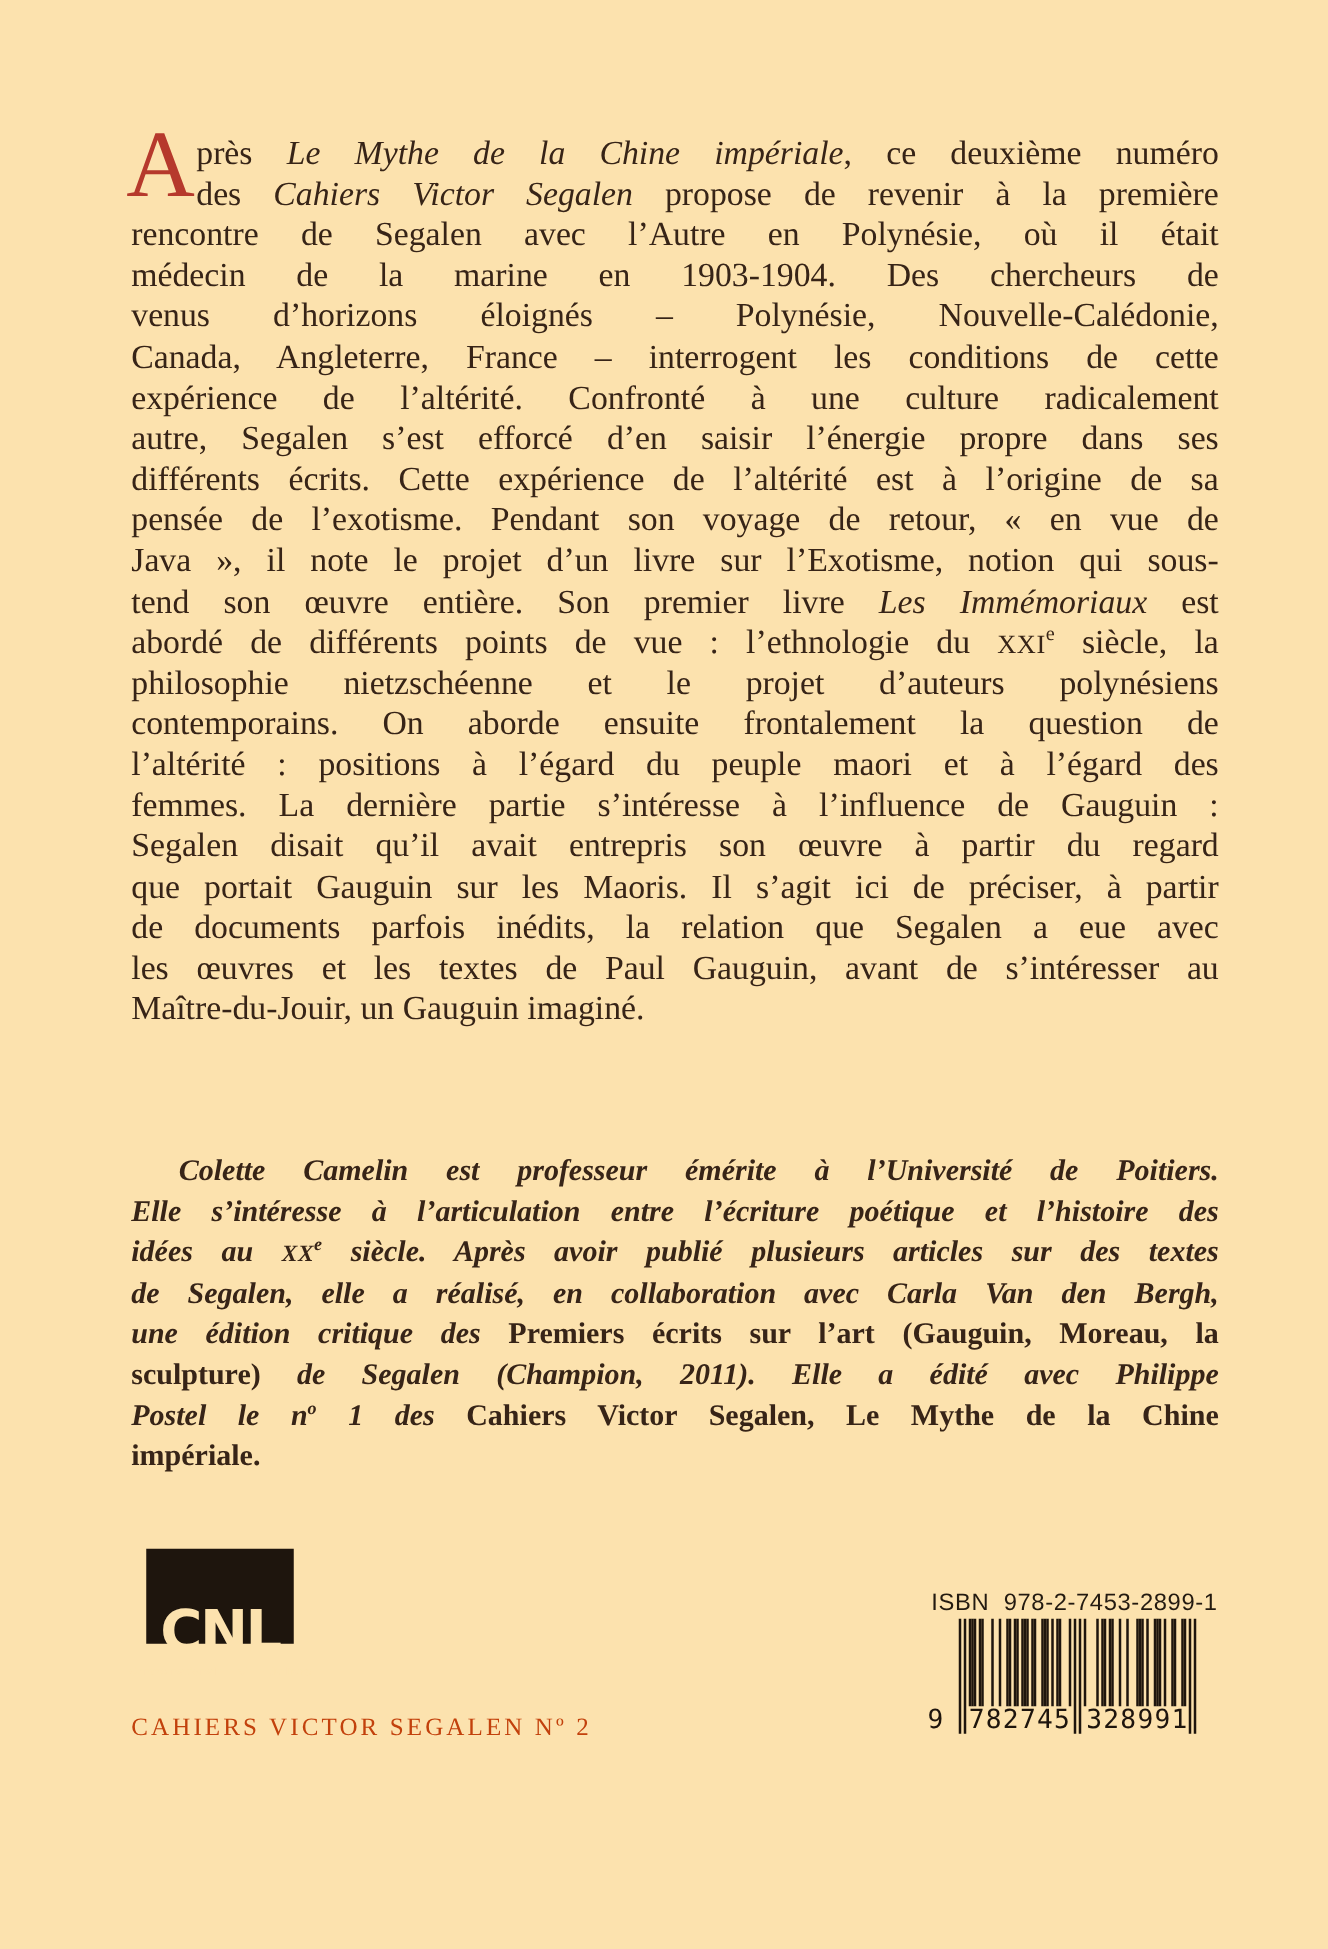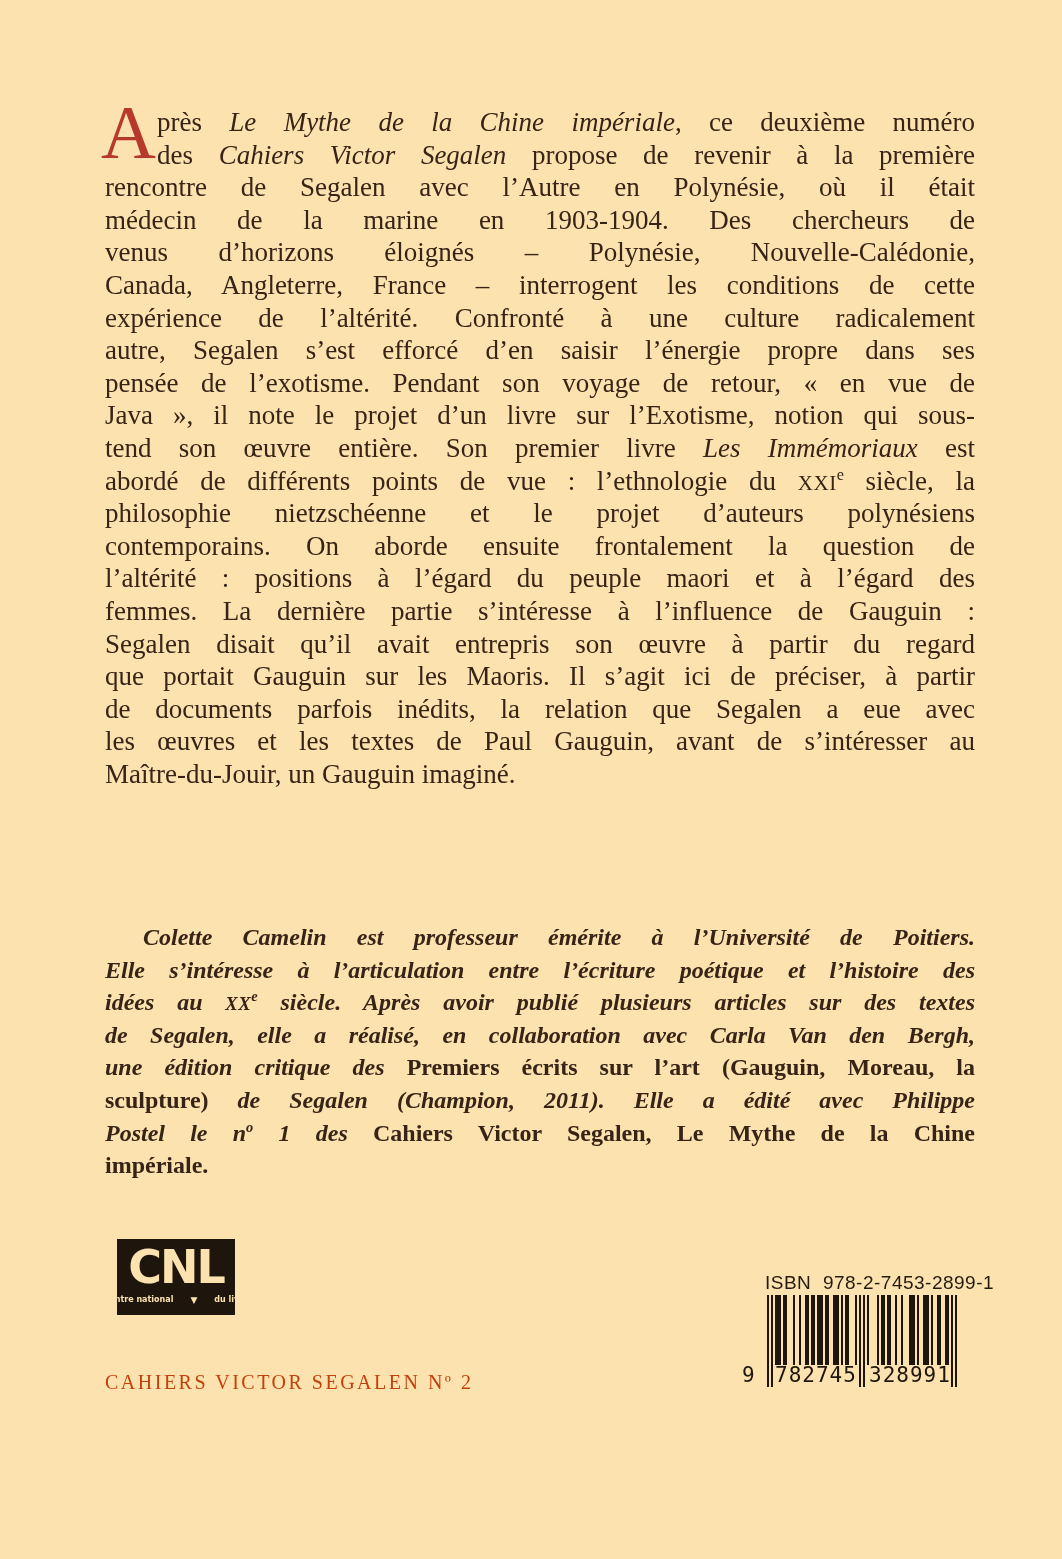--- a/index.html
+++ b/index.html
@@ -46,20 +46,21 @@
     box-sizing: border-box;
     padding-top: 2px;
   }
   .cnl-letters {
     font-family: "DejaVu Sans", sans-serif;
     font-weight: bold;
     font-size: 46px;
     line-height: 52px;
     letter-spacing: -2px;
     color: #fce2ae;
+    margin-top: 38px;
   }
   .cnl-sub {
     display: flex; align-items: center; gap: 17px;
     font-family: "DejaVu Sans", sans-serif;
     font-weight: bold;
     font-size: 8px;
     color: #fce2ae;
     white-space: nowrap;
     margin-top: 2px;
   }
@@ -72,21 +73,20 @@
     font-family: "Liberation Serif", serif;
     font-size: 20px;
     letter-spacing: 2.5px;
     color: #c2410c;
     white-space: pre;
   }
 
   
   .barcode { position: absolute; left: 745px; top: 1272px; width: 220px; }
   .isbn-label {
-    margin-left: 20px;
     font-family: "Liberation Sans", sans-serif;
     font-size: 19px;
     line-height: 21px;
     letter-spacing: 0.5px;
     color: #231a10;
     white-space: pre;
   }
   .bars { position: relative; margin-left: 22px; margin-top: 2px; width: 190px; height: 92px; }
   .bc-bar { position: absolute; top: 0; width: 2px; background: #1e150d; }
   .bc-digit {
@@ -113,20 +113,21 @@
 
   <div class="para main-para" id="synopsis-lines">
       <div class="line indent"><span>près </span><span class="it">Le Mythe de la Chine impériale</span><span>, ce deuxième numéro</span></div>
       <div class="line indent"><span>des </span><span class="it">Cahiers Victor Segalen</span><span> propose de revenir à la première</span></div>
       <div class="line"><span>rencontre de Segalen avec l’Autre en Polynésie, où il était</span></div>
       <div class="line"><span>médecin de la marine en 1903-1904. Des chercheurs de</span></div>
       <div class="line"><span>venus d’horizons éloignés – Polynésie, Nouvelle-Calédonie,</span></div>
       <div class="line"><span>Canada, Angleterre, France – interrogent les conditions de cette</span></div>
       <div class="line"><span>expérience de l’altérité. Confronté à une culture radicalement</span></div>
       <div class="line"><span>autre, Segalen s’est efforcé d’en saisir l’énergie propre dans ses</span></div>
+      <div class="line"><span>différents écrits. Cette expérience de l’altérité est à l’origine de sa</span></div>
       <div class="line"><span>pensée de l’exotisme. Pendant son voyage de retour, « en vue de</span></div>
       <div class="line"><span>Java », il note le projet d’un livre sur l’Exotisme, notion qui sous-</span></div>
       <div class="line"><span>tend son œuvre entière. Son premier livre </span><span class="it">Les Immémoriaux</span><span> est</span></div>
       <div class="line"><span>abordé de différents points de vue : l’ethnologie du </span><span class="sc">XXI</span><span class="sup">e</span><span> siècle, la</span></div>
       <div class="line"><span>philosophie nietzschéenne et le projet d’auteurs polynésiens</span></div>
       <div class="line"><span>contemporains. On aborde ensuite frontalement la question de</span></div>
       <div class="line"><span>l’altérité : positions à l’égard du peuple maori et à l’égard des</span></div>
       <div class="line"><span>femmes. La dernière partie s’intéresse à l’influence de Gauguin :</span></div>
       <div class="line"><span>Segalen disait qu’il avait entrepris son œuvre à partir du regard</span></div>
       <div class="line"><span>que portait Gauguin sur les Maoris. Il s’agit ici de préciser, à partir</span></div>

